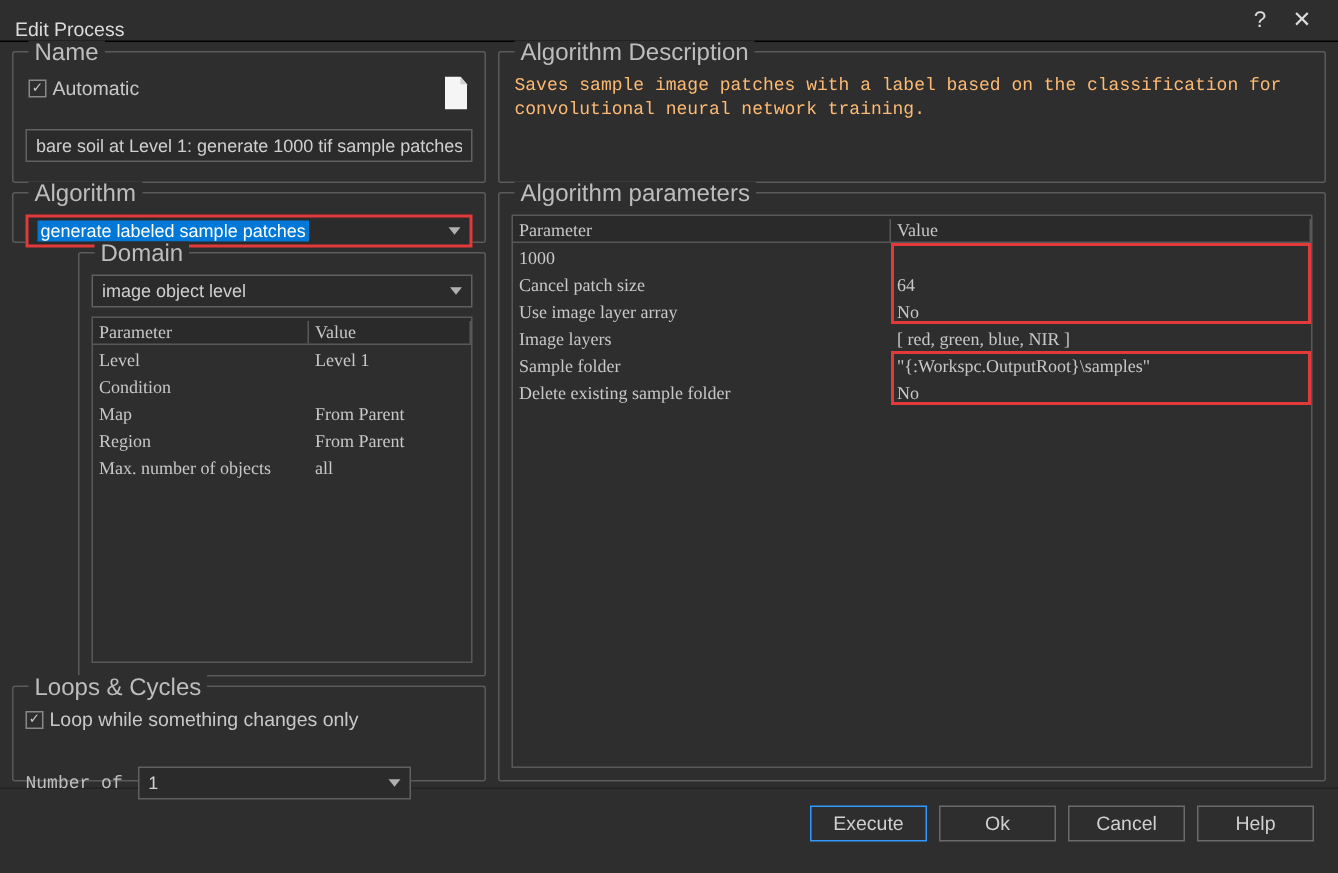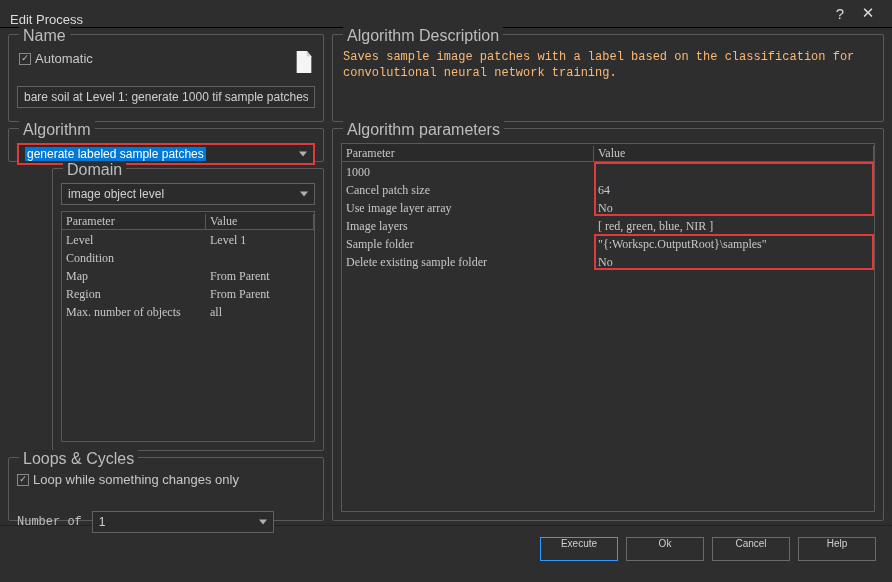--- a/index.html
+++ b/index.html
@@ -163,22 +163,22 @@
     align-items: center;
     gap: 8px;
     padding: 0 16px;
     border-top: 1px solid #222;
   }
   .btn {
     width: 78px; height: 24px;
     background: #2e2e2e;
     border: 1px solid #6a6a6a;
     color: #d0d0d0;
-    display: flex; align-items: flex-start; justify-content: center;
-    font-size: 10px;
+    display: flex; align-items: center; justify-content: center;
+    font-size: 13px;
     cursor: pointer;
   }
   .btn.primary { border: 1px solid #3399ff; }
 
   .redbox { border: 2px solid #e23a3a !important; }
 
 </style>
 </head>
 <body>
 

